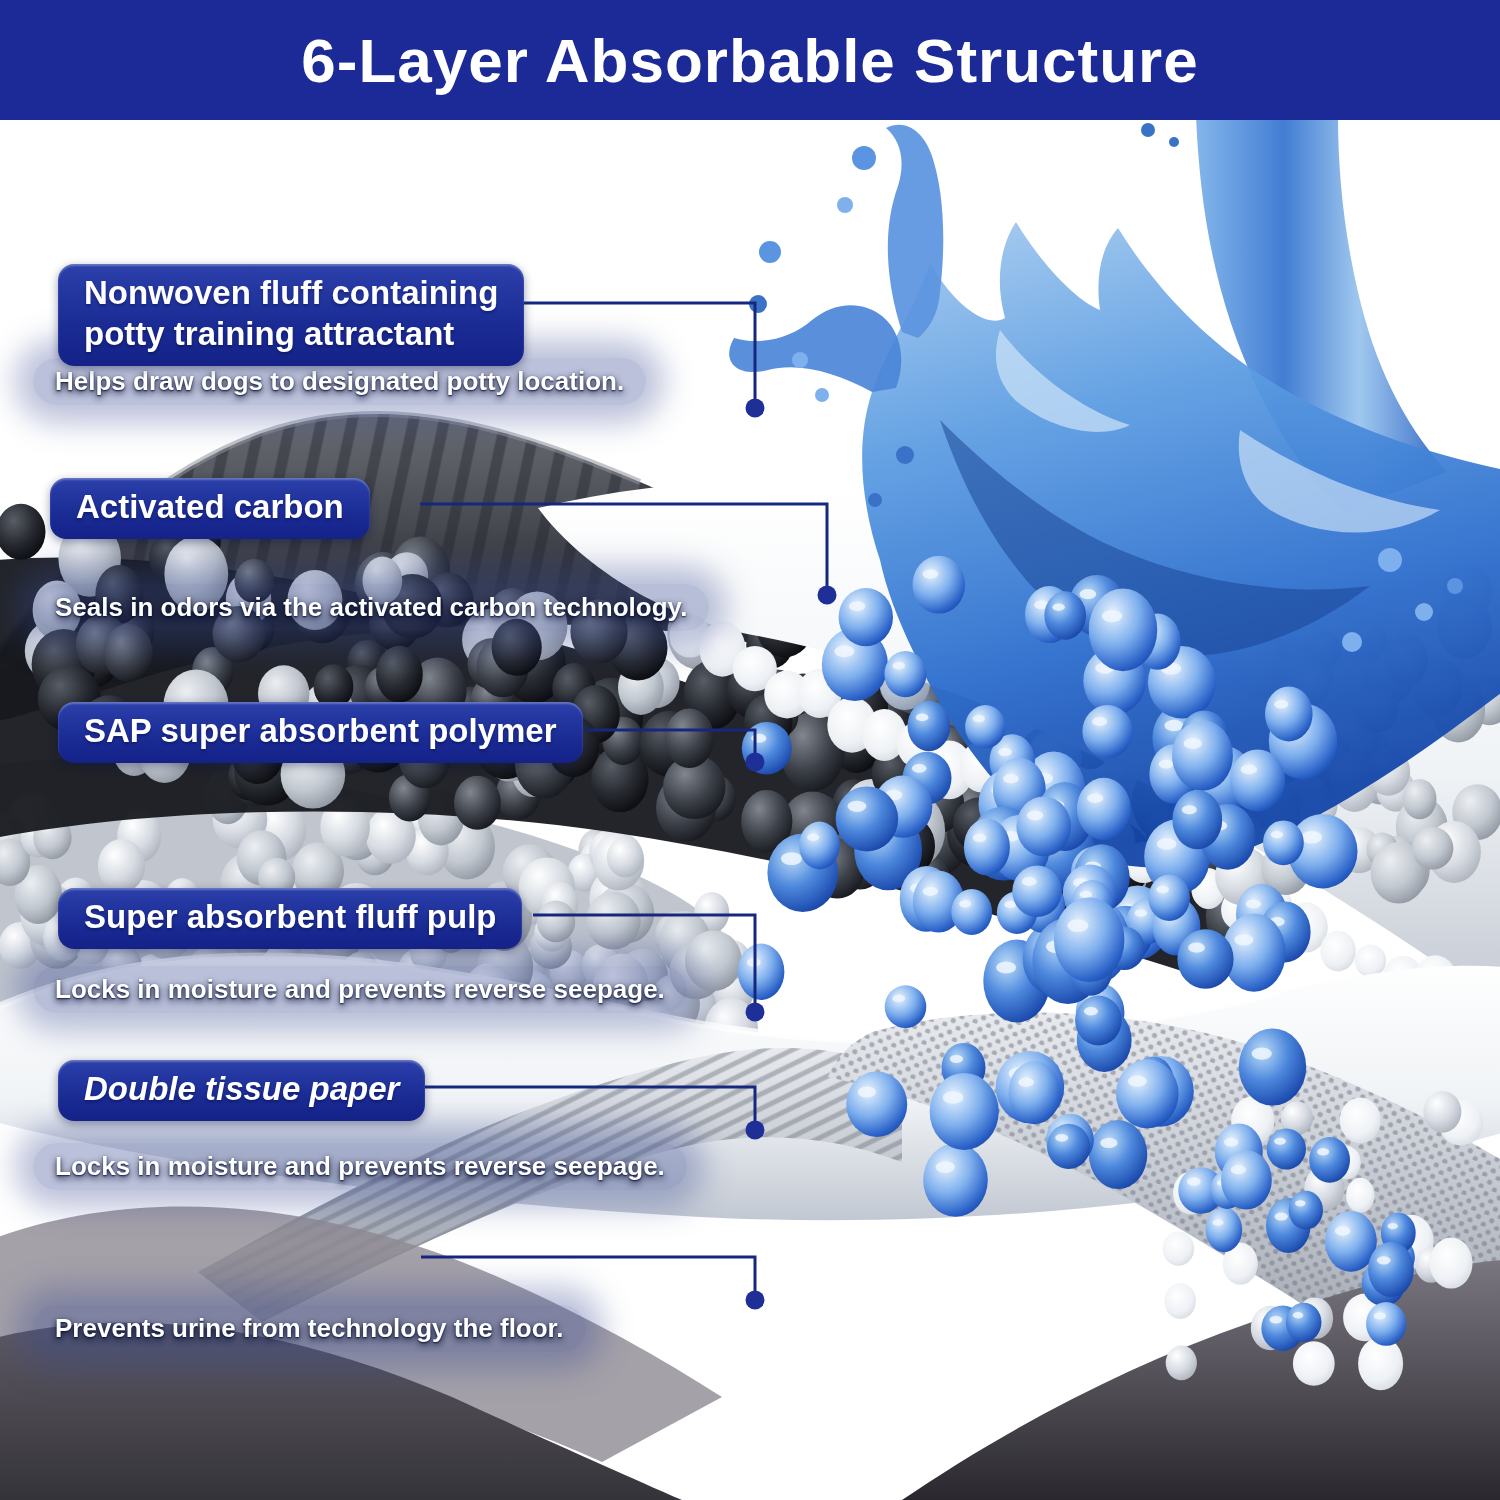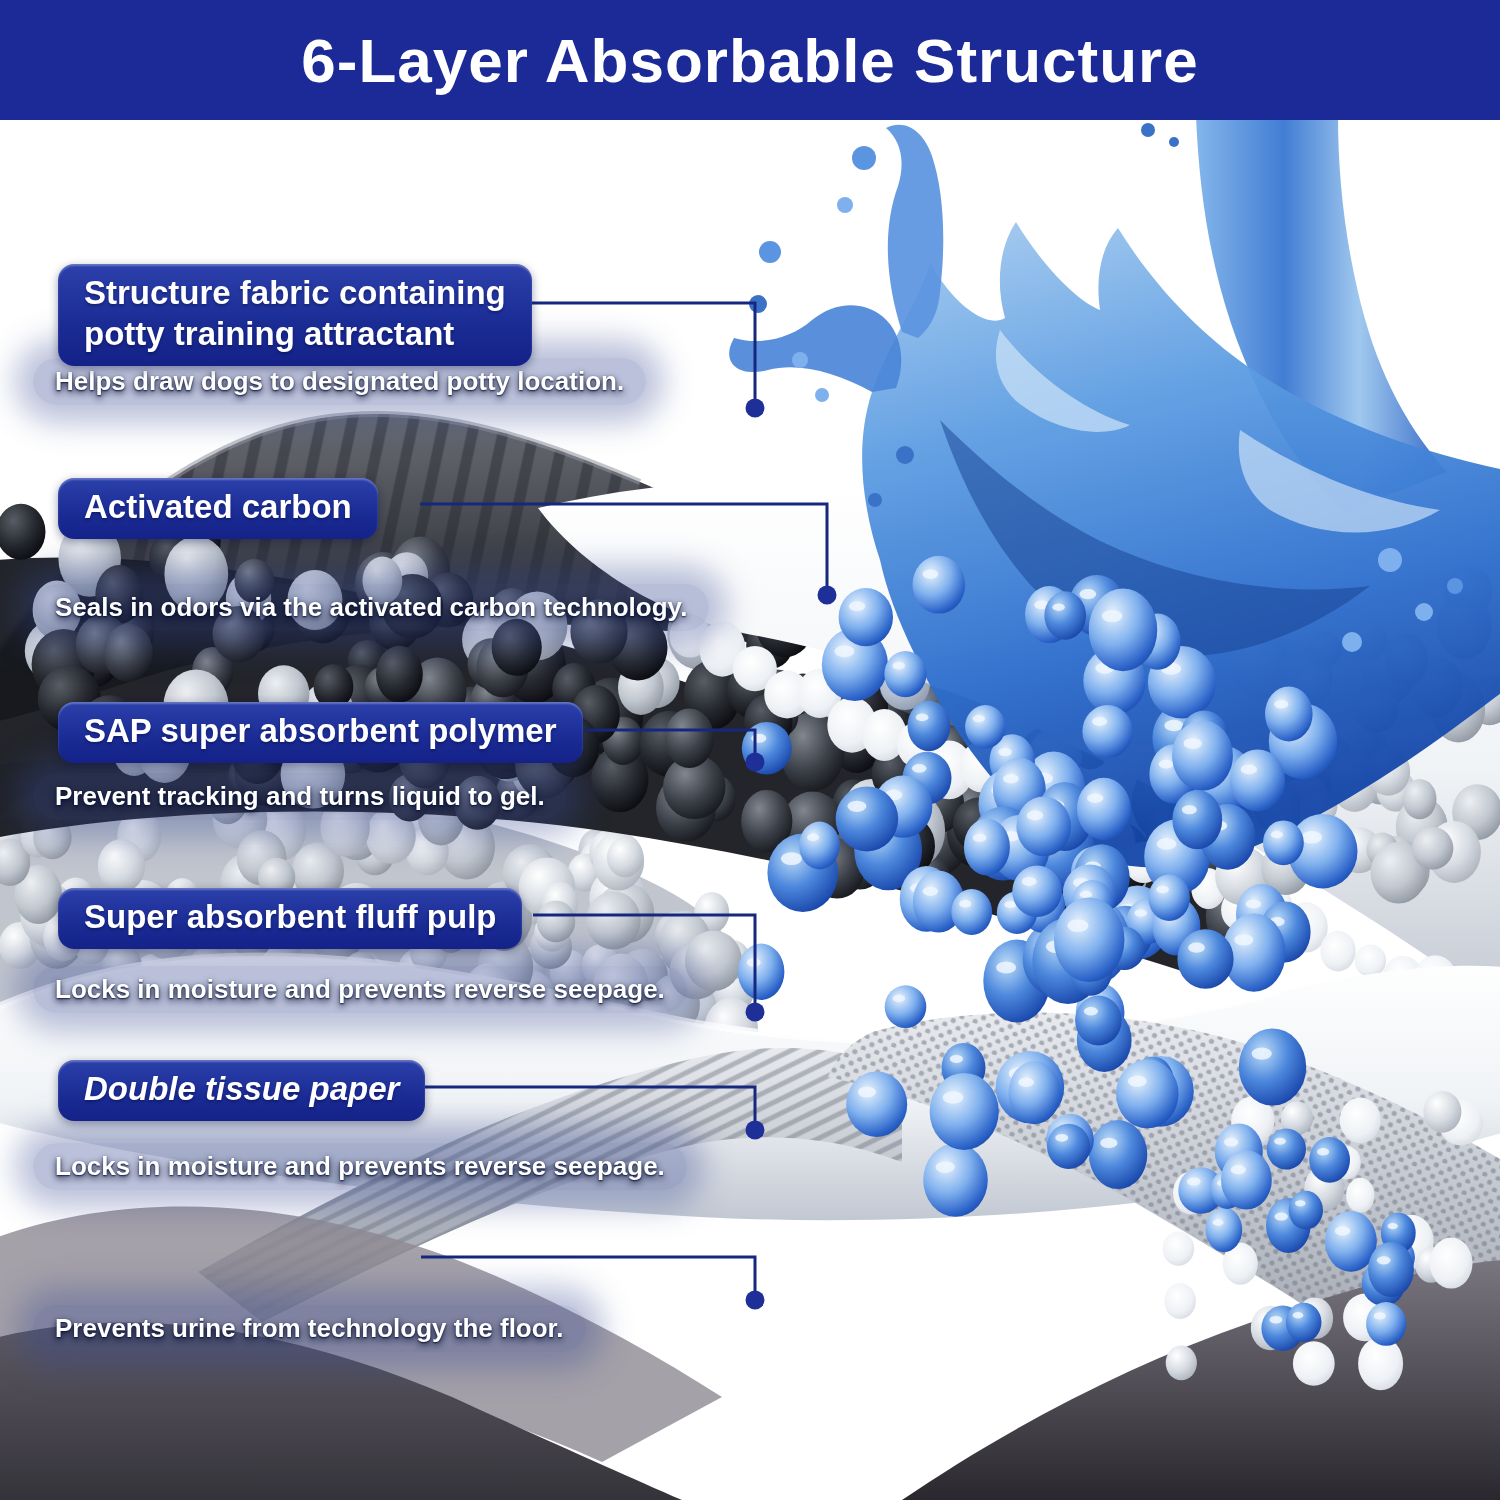--- a/index.html
+++ b/index.html
@@ -23,21 +23,21 @@
   .callout-label span{display:block;}
 
   .callout-desc{position:absolute;z-index:3;color:#fff;font-weight:700;font-size:26px;
      white-space:nowrap;padding:8px 22px;border-radius:32px;
      background:rgba(56,74,146,.34);
      box-shadow:0 0 30px 18px rgba(56,74,146,.34);
      text-shadow:0 3px 7px rgba(6,14,48,.95),0 1px 2px rgba(6,14,48,.9);}
 
   
   #lb0{left:58px;top:264px;}  #ds0{left:33px;top:358px;}
-  #lb1{left:58px;top:478px;}  #ds1{left:33px;top:551px;margin-top:33px;}
+  #lb1{left:50px;top:478px;}  #ds1{left:33px;top:551px;margin-top:33px;}
   #lb2{left:58px;top:702px;}  #ds2{left:33px;top:773px;}
   #lb3{left:58px;top:888px;}  #ds3{left:33px;top:966px;}
   #lb4{left:58px;top:1060px;font-style:italic;} #ds4{left:33px;top:1143px;}
   #lb5{left:58px;top:1228px;} #ds5{left:33px;top:1305px;}
 </style>
 </head>
 <body>
 
 <div class="canvas">
 
@@ -814,34 +814,33 @@
         <path d="M 421 1257 H 755 V 1291" fill="none" stroke="#16287e" stroke-width="3"></path>
         <circle cx="755" cy="1300" r="9.5" fill="#1e3098"></circle>
       </g>
     </svg>
 
   <header class="banner">
     <h1>6-Layer Absorbable Structure</h1>
   </header>
 
   <div class="callout-label" id="lb0">
-    <span>Structure fabric containing</span>
+    <span>Nonwoven fluff containing</span>
     <span>potty training attractant</span>
   </div>
   <div class="callout-desc" id="ds0">Helps draw dogs to designated potty location.</div>
 
   <div class="callout-label" id="lb1">
     <span>Activated carbon</span>
   </div>
   <div class="callout-desc" id="ds1">Seals in odors via the activated carbon technology.</div>
 
   <div class="callout-label" id="lb2">
     <span>SAP super absorbent polymer</span>
   </div>
-  <div class="callout-desc" id="ds2">Prevent tracking and turns liquid to gel.</div>
 
   <div class="callout-label" id="lb3">
     <span>Super absorbent fluff pulp</span>
   </div>
   <div class="callout-desc" id="ds3">Locks in moisture and prevents reverse seepage.</div>
 
   <div class="callout-label" id="lb4">
     <span>Double tissue paper</span>
   </div>
   <div class="callout-desc" id="ds4">Locks in moisture and prevents reverse seepage.</div>

